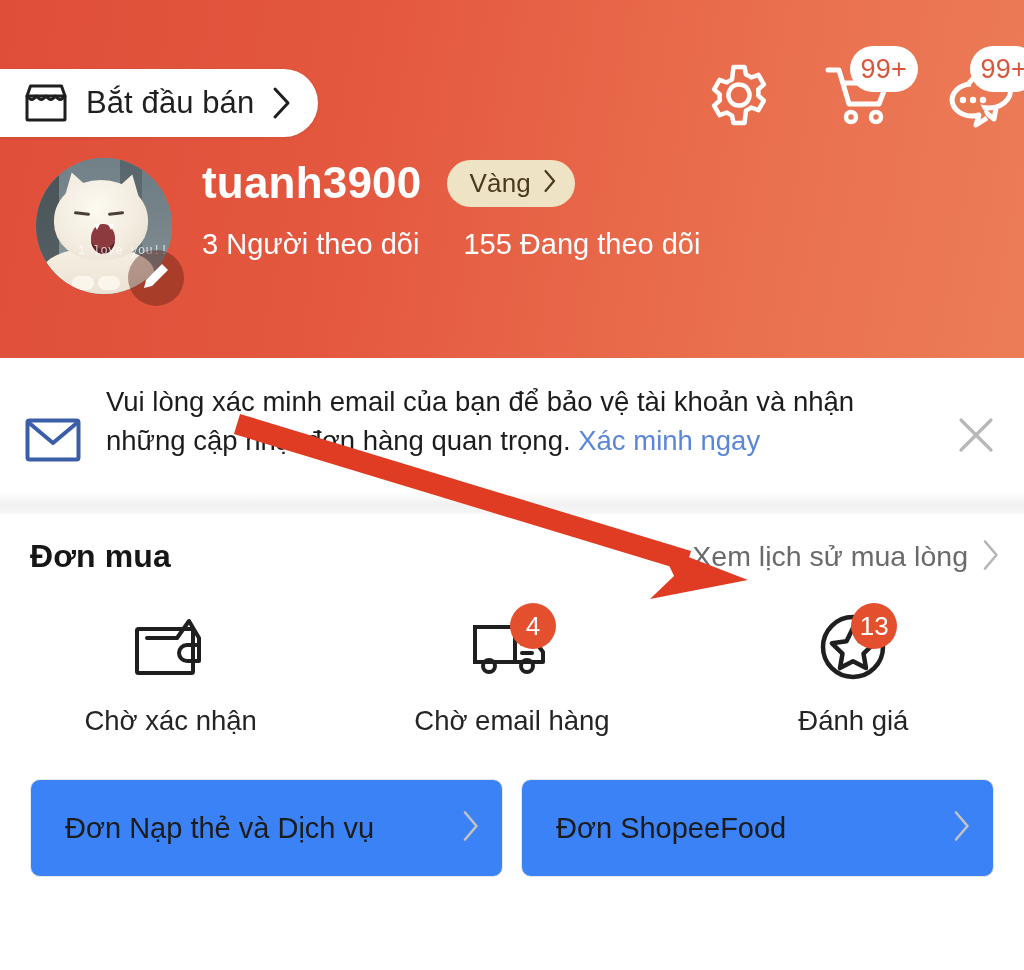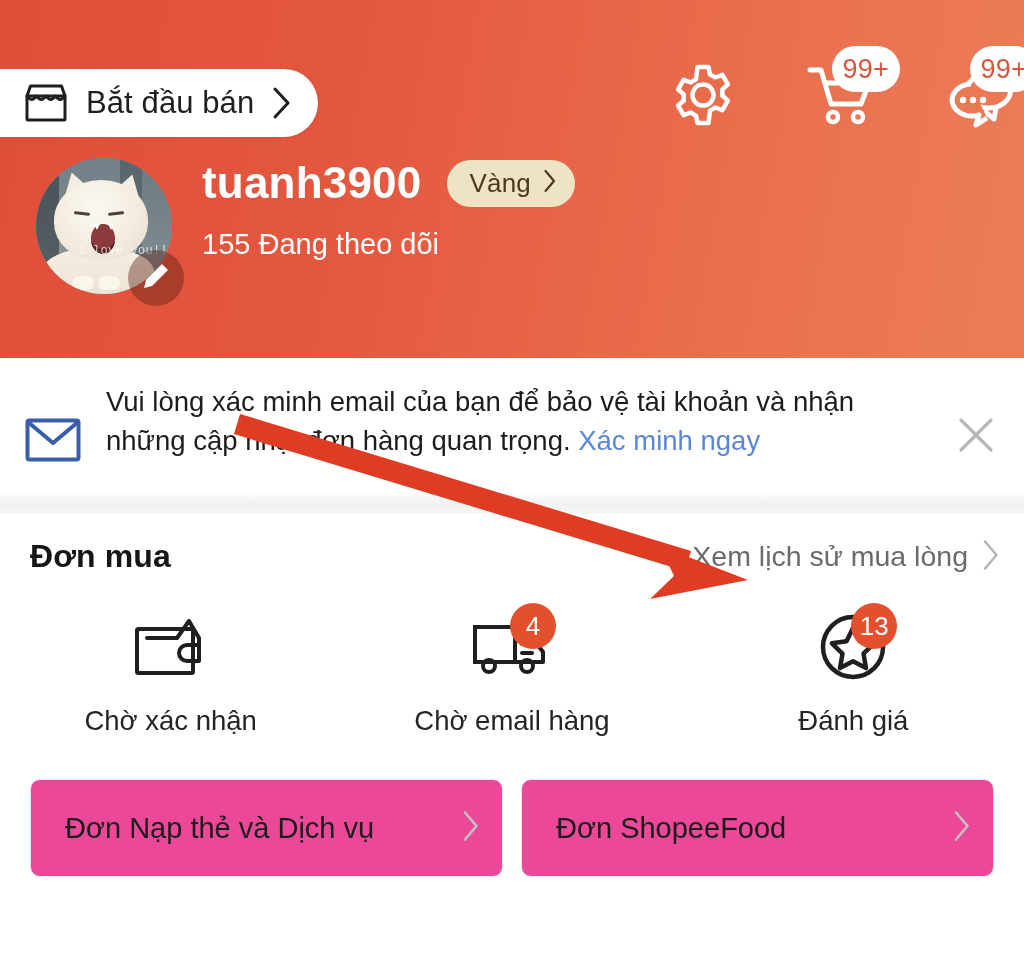--- a/index.html
+++ b/index.html
@@ -55,21 +55,21 @@
     white-space: nowrap;
   }
   .sell-pill .chev { display: block; margin-left: 2px; }
 
   .header-actions {
     position: absolute;
     right: 10px;
     top: 60px;
     display: flex;
     align-items: flex-start;
-    gap: 68px;
+    gap: 50px;
     justify-content: center;
   }
   .hdr-ico-wrap {
     position: relative;
     width: 70px;
     height: 74px;
   }
   .badge-bubble {
     position: absolute;
     right: -24px;
@@ -349,21 +349,21 @@
   .bottom-cards {
     display: flex;
     gap: 18px;
     padding: 36px 30px 0 30px;
   }
   .bcard {
     flex: 1 1 50%;
     height: 98px;
     border: 1px solid #e8e8e8;
     border-radius: 10px;
-    background: #ec4899;
+    background: #3b82f6;
     display: flex;
     align-items: center;
     justify-content: space-between;
     padding: 0 22px 0 34px;
     box-sizing: border-box;
   }
   .bcard-label {
     font-size: 29px;
     color: #1c1c1c;
   }
@@ -474,20 +474,24 @@
             <span class="tier-label">Vàng</span>
             <span>
               <svg width="14" height="24" viewBox="0 0 14 24" fill="none">
                 <path d="M2.5 2 L11 12 L2.5 22" stroke="#4a3a1d" stroke-width="2.2" stroke-linecap="round" stroke-linejoin="round"></path>
               </svg>
             </span>
           </span>
         </div>
         <div class="stats-row">
           <span class="stat">
+            <span class="num">3</span>
+            <span>Người theo dõi</span>
+          </span>
+          <span class="stat">
             <span class="num">155</span>
             <span>Đang theo dõi</span>
           </span>
         </div>
       </div>
     </div>
   </div>
 
   <div class="banner">
     <div class="banner-icon">

